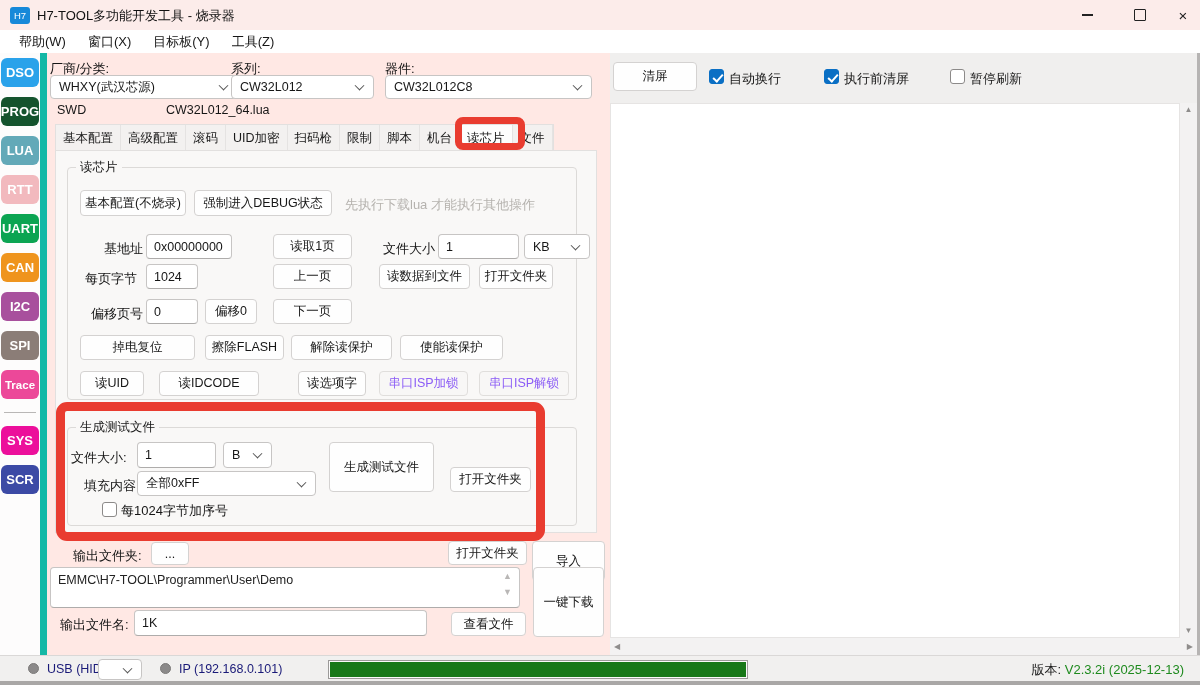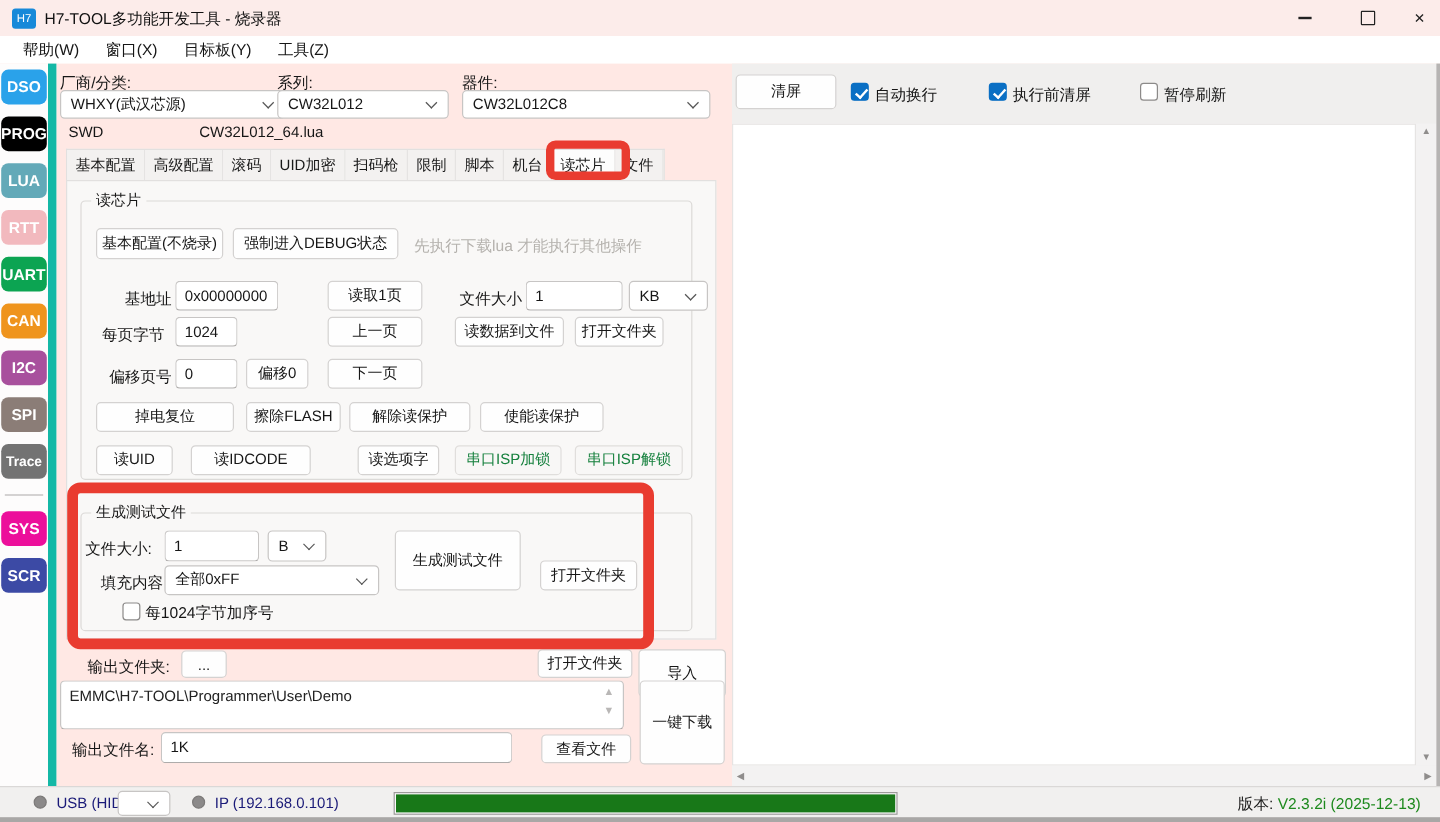--- a/index.html
+++ b/index.html
@@ -25,21 +25,21 @@
   .sidebar{left:0;top:53px;width:47px;height:602px;background:#fdfcfc;border-right:7px solid #14b8a6;
            display:flex;flex-direction:column;align-items:center;padding-top:5px;gap:10px}
   .side-item{width:38px;height:29px;border-radius:6px;color:#fff;font-weight:bold;font-size:13px;
              display:flex;align-items:center;justify-content:center;flex:none}
   .side-item.small{font-size:11.5px}
   .side-sep{width:32px;height:1px;background:#b9b7b6;margin:3px 0;flex:none}
   
   .lbl{position:absolute;font-size:13px;color:#161616;white-space:nowrap;box-sizing:border-box}
   .btn{position:absolute;display:flex;align-items:center;justify-content:center;background:#fefefe;
        border:1px solid #d4d2d1;border-radius:4px;font-size:12.5px;color:#161616;box-sizing:border-box;white-space:nowrap}
-  .btn.disabled{color:#15803d;border-color:#e0dedc;background:#f8f7f6}
+  .btn.disabled{color:#8b5cf6;border-color:#e0dedc;background:#f8f7f6}
   .input{position:absolute;background:#fff;border:1px solid #c7c5c4;border-bottom-color:#aeacab;border-radius:4px;
          font-size:12.5px;color:#161616;padding:0 7px;box-sizing:border-box;font-family:"Liberation Sans",sans-serif;outline:none}
   .combo{position:absolute;background:#fff;border:1px solid #c7c5c4;border-radius:4px;font-size:12.5px;color:#161616;
          display:flex;align-items:center;padding:0 24px 0 8px;box-sizing:border-box;white-space:nowrap}
   .combo::after{content:"";position:absolute;right:10px;top:50%;width:6px;height:6px;
         border-right:1.5px solid #555;border-bottom:1.5px solid #555;transform:translateY(-70%) rotate(45deg)}
   .group{position:absolute;border:1px solid #dcdad8;border-radius:4px;box-sizing:border-box}
   .legend{position:absolute;top:-9px;left:8px;background:#f9f8f7;padding:0 4px;font-size:12.5px;color:#161616;white-space:nowrap}
   .cb{position:absolute;width:15px;height:15px;border:1px solid #8c8a89;border-radius:3px;background:#fff;box-sizing:border-box}
   .cb.checked{background:#0a6fc4;border-color:#0a6fc4}
@@ -91,28 +91,28 @@
 
 <div class="abs menubar">
   <span class="menu-item">帮助(W)</span>
   <span class="menu-item">窗口(X)</span>
   <span class="menu-item">目标板(Y)</span>
   <span class="menu-item">工具(Z)</span>
 </div>
 
 <div class="abs sidebar">
   <div class="side-item" style="background: rgb(42, 162, 234);">DSO</div>
-  <div class="side-item" style="background: #000000;">PROG</div>
+  <div class="side-item" style="background: #14532d;">PROG</div>
   <div class="side-item" style="background: rgb(99, 169, 184);">LUA</div>
   <div class="side-item" style="background: rgb(242, 185, 190);">RTT</div>
   <div class="side-item" style="background: rgb(12, 164, 82);">UART</div>
   <div class="side-item" style="background: rgb(239, 148, 29);">CAN</div>
   <div class="side-item" style="background: rgb(168, 80, 157);">I2C</div>
   <div class="side-item" style="background: rgb(139, 125, 119);">SPI</div>
-  <div class="side-item small" style="background: #737373;">Trace</div>
+  <div class="side-item small" style="background: #ec4899;">Trace</div>
   <div class="side-sep"></div>
   <div class="side-item" style="background: rgb(236, 15, 155);">SYS</div>
   <div class="side-item" style="background: rgb(60, 74, 165);">SCR</div>
 </div>
 
 <div class="lbl" style="left:50px;top:60px">厂商/分类:</div>
 <div class="combo" style="left:50px;top:75px;width:188px;height:24px">
   <span>WHXY(武汉芯源)</span>
 </div>
 <div class="lbl" style="left:231px;top:60px">系列:</div>

